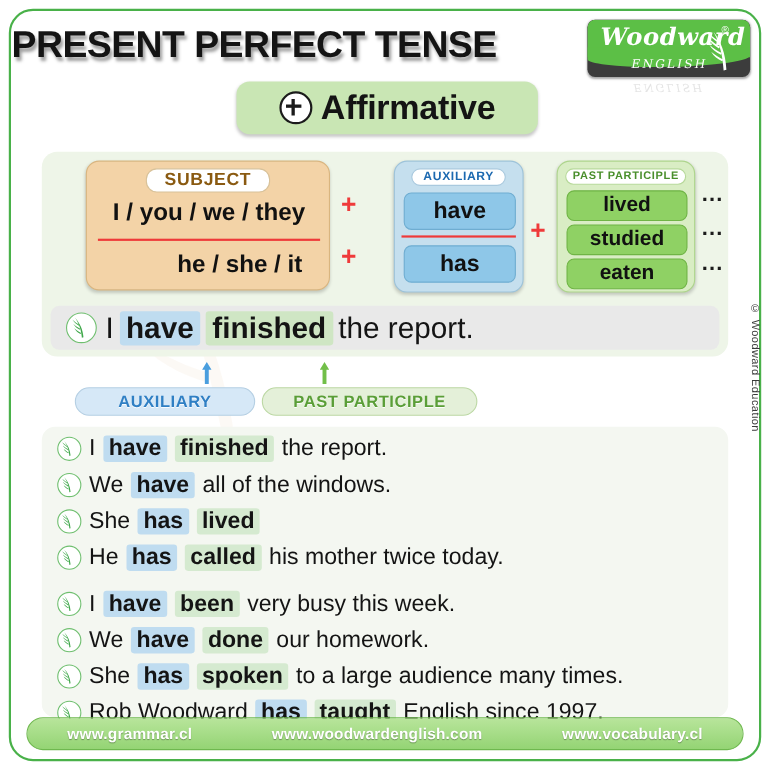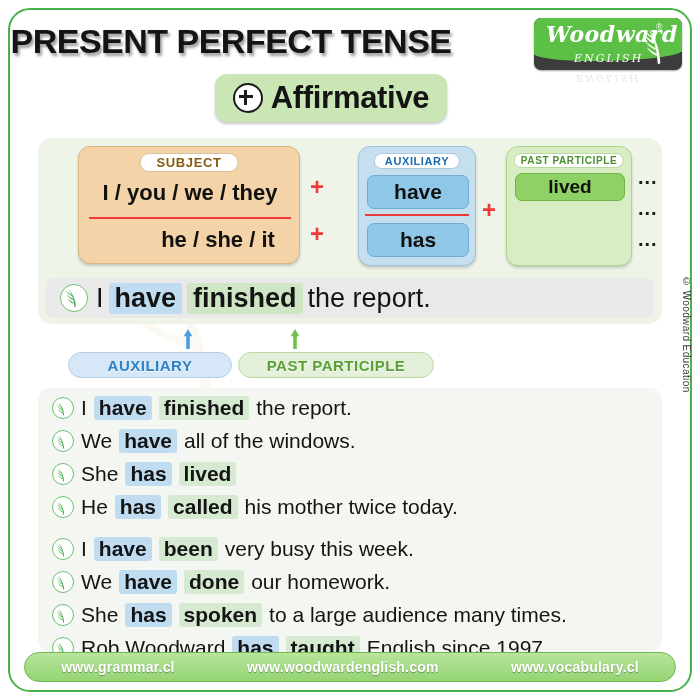--- a/index.html
+++ b/index.html
@@ -149,21 +149,21 @@
     opacity: .55;
     font-family: "DejaVu Serif", serif;
     font-style: italic;
   }
 
   
   .affirm {
     position: absolute;
     left: 215px;
     top: 74px;
-    width: 232px;
+    width: 274px;
     height: 48px;
     background: #c9e6b4;
     border-radius: 12px;
     box-shadow: 0 2px 3px rgba(0,0,0,.22);
     display: flex;
     align-items: center;
     justify-content: center;
     gap: 8px;
   }
   .plus-circle {
@@ -211,21 +211,21 @@
     box-sizing: border-box;
   }
   .cat-caption {
     position: absolute;
     top: 6px;
     left: 50%;
     transform: translateX(-50%);
     background: #ffffff;
     border-radius: 10px;
     padding: 1px 16px;
-    font-size: 13px;
+    font-size: 16px;
     font-weight: bold;
     letter-spacing: .6px;
     white-space: nowrap;
   }
 
   
   #subject-box {
     left: 40px;
     top: 8px;
     width: 222px;
@@ -584,20 +584,22 @@
       <div class="aux-chip" id="aux-have">have</div>
       <div class="aux-divider"></div>
       <div class="aux-chip" id="aux-has">has</div>
     </div>
 
     <span class="plus-sign" id="plus-c">+</span>
 
     <div class="cat-box" id="pp-box">
       <div class="cat-caption">PAST PARTICIPLE</div>
       <div class="pp-chip" id="pp-0">lived</div>
+      <div class="pp-chip" id="pp-1">studied</div>
+      <div class="pp-chip" id="pp-2">eaten</div>
     </div>
 
     <span class="ellipsis" id="ell-0">...</span>
     <span class="ellipsis" id="ell-1">...</span>
     <span class="ellipsis" id="ell-2">...</span>
 
     <div class="example-band">
       <span class="fern-bullet">
         <svg width="24" height="24" viewBox="0 0 100 100">
           <g fill="#3fa84a">

